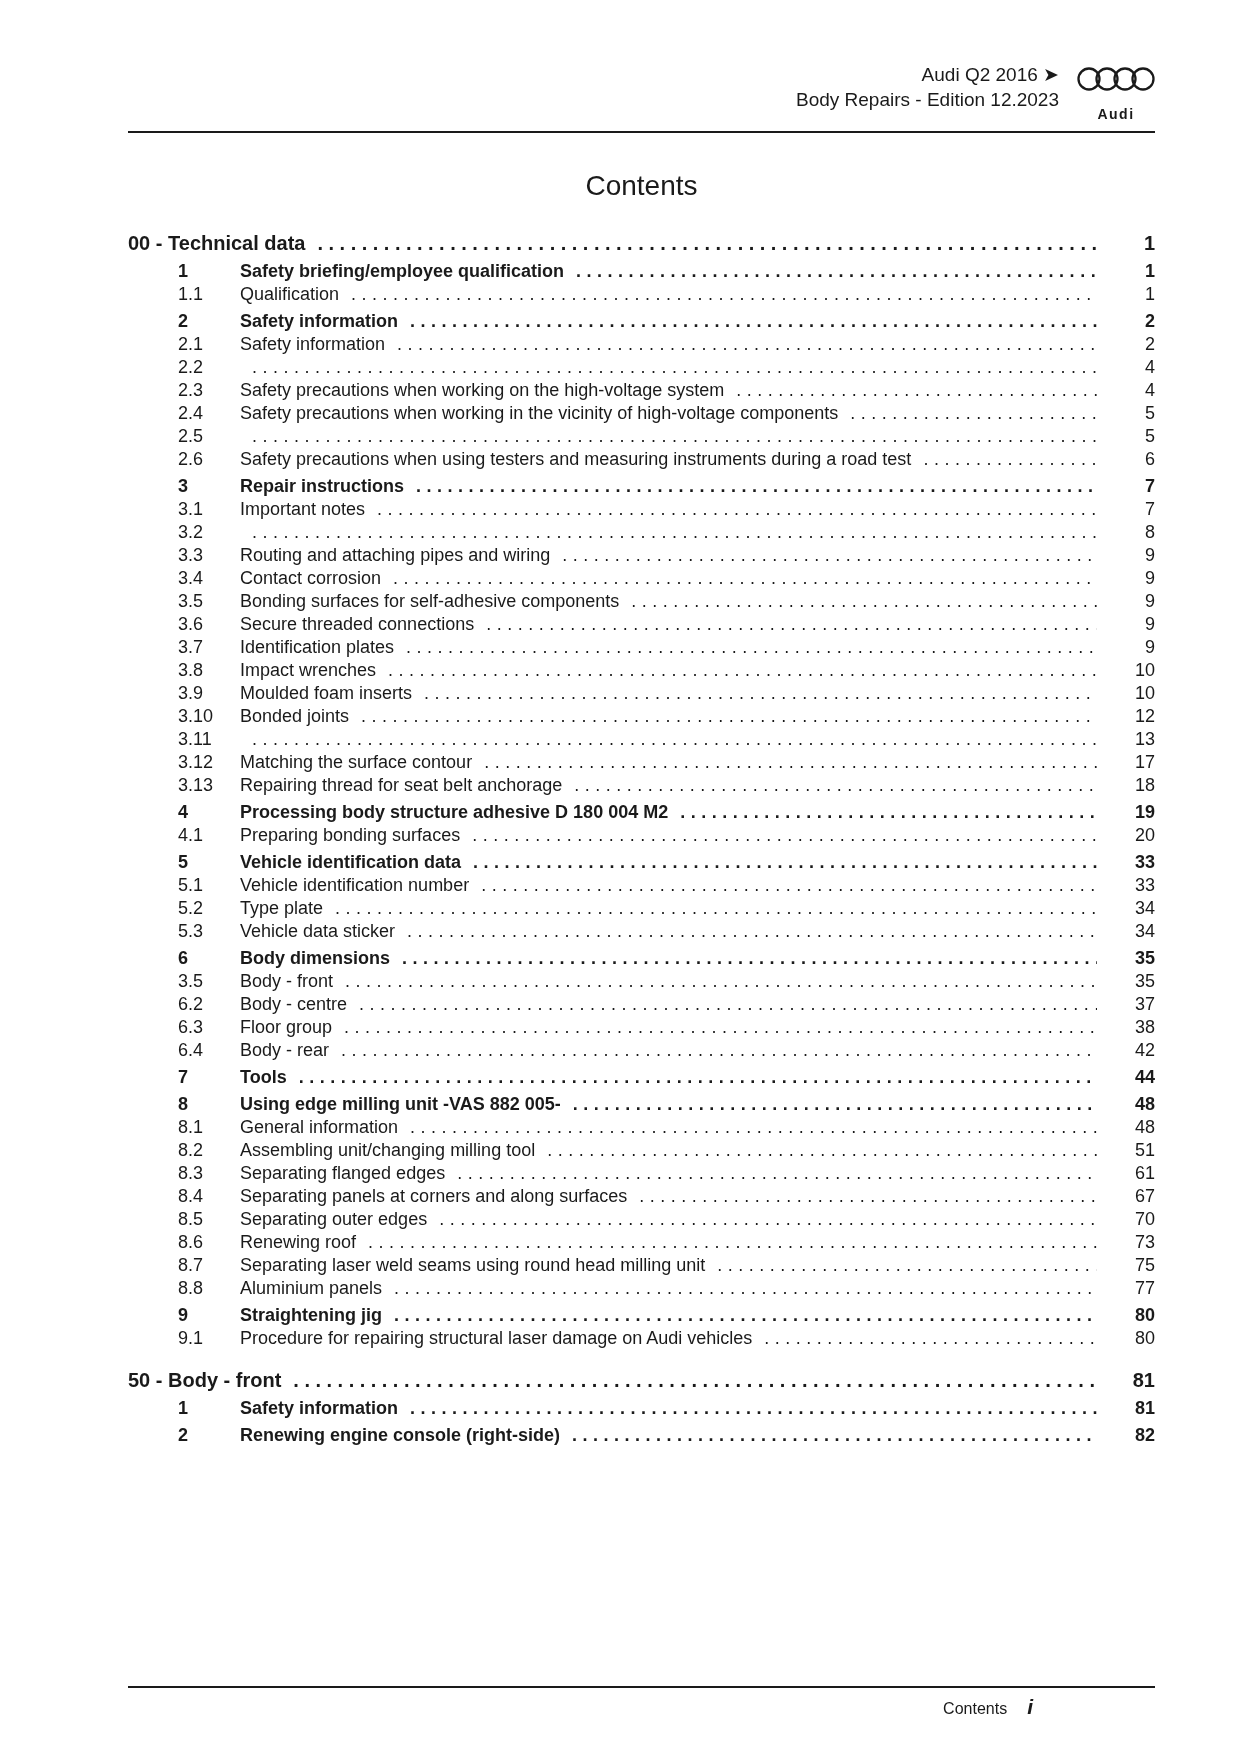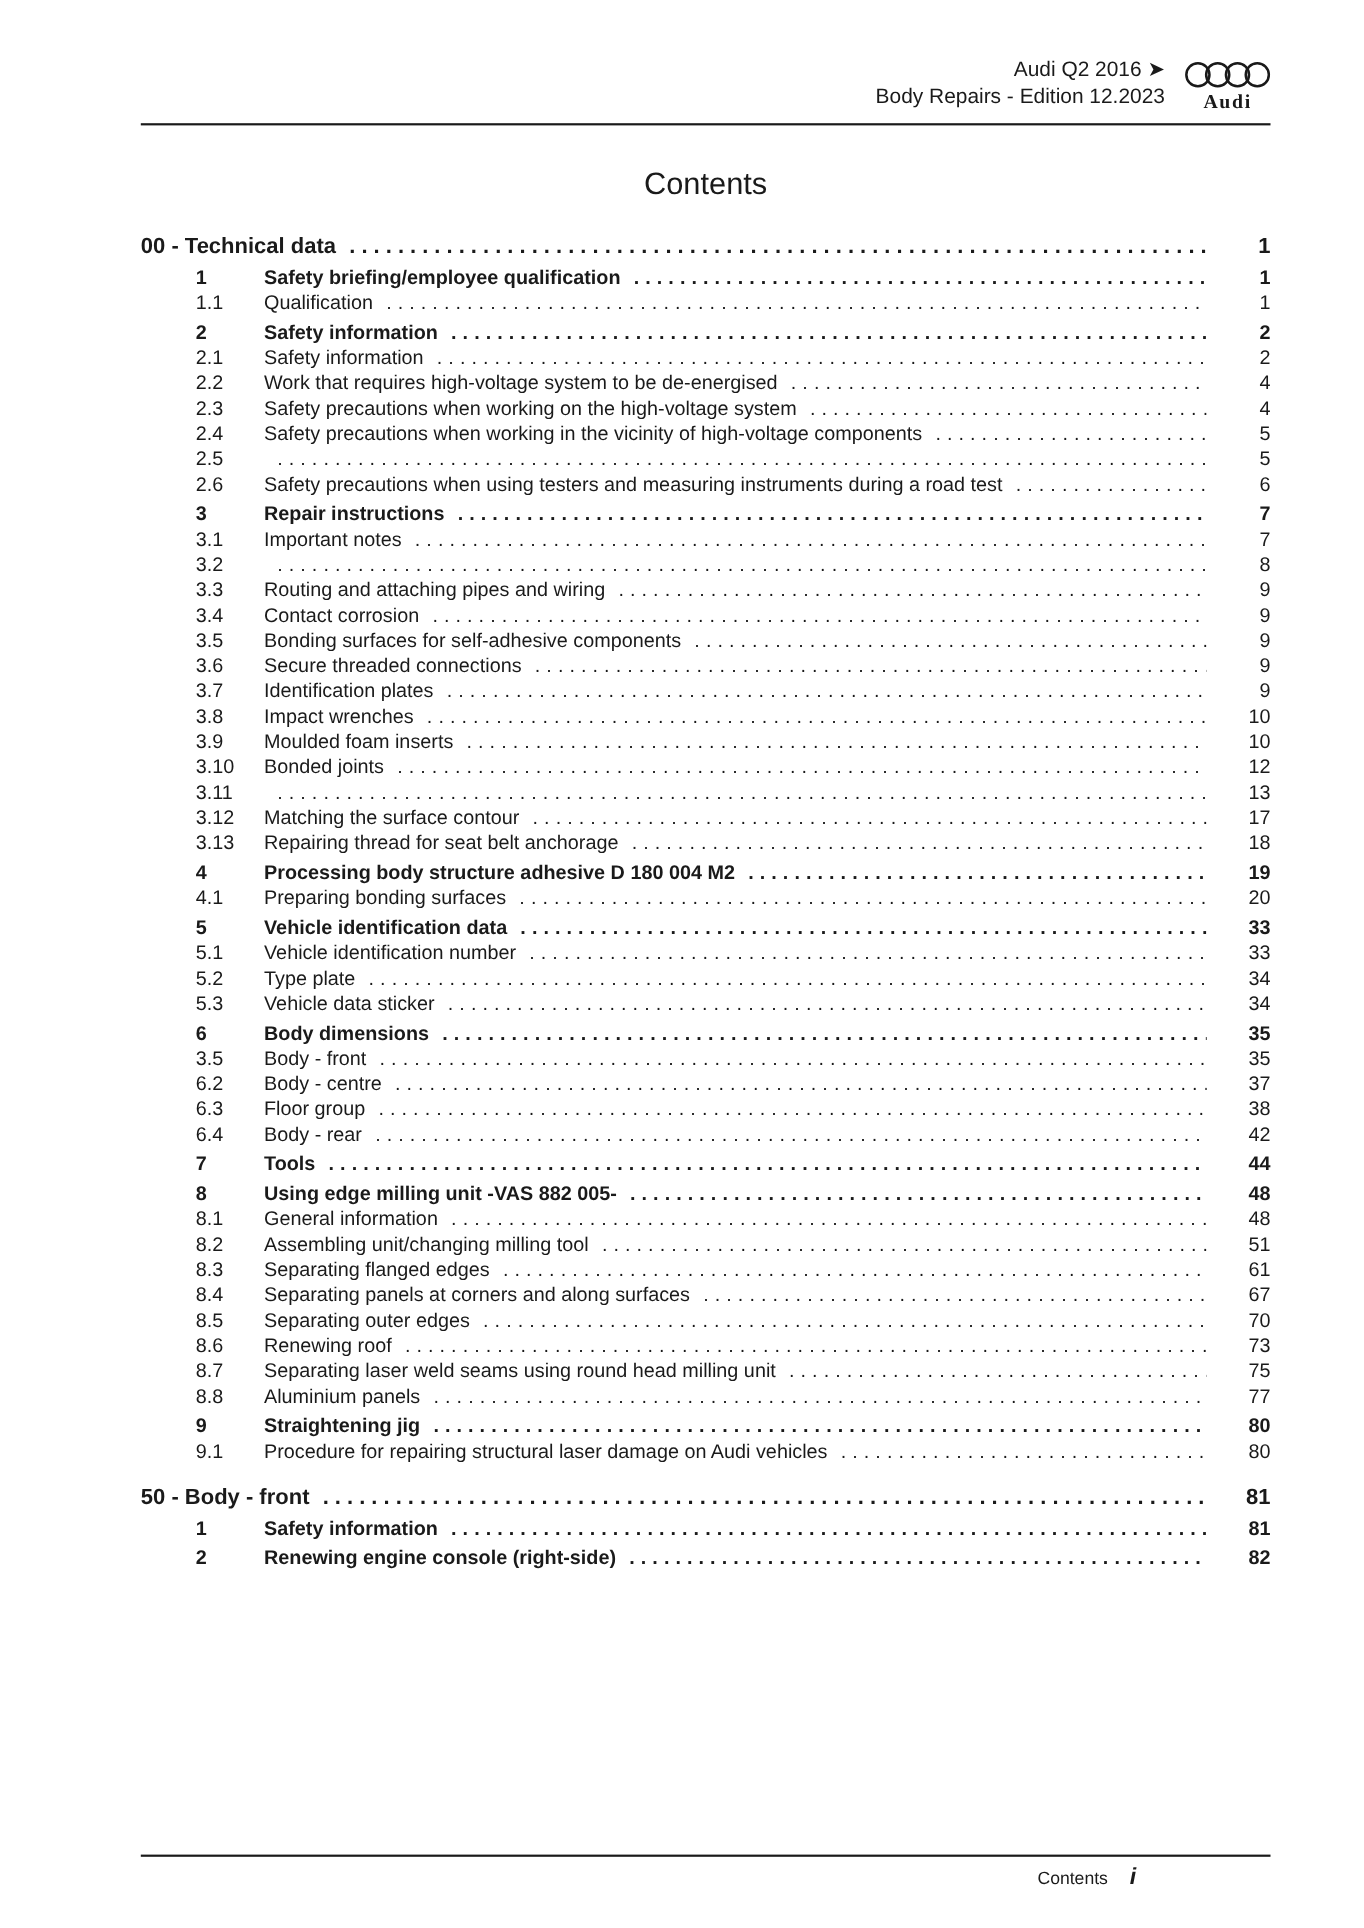--- a/index.html
+++ b/index.html
@@ -1,29 +1,29 @@
 <!DOCTYPE html>
 <html><head>
 <meta charset="utf-8">
 <style>
   html,body{margin:0;padding:0;}
   body{
     width:1240px;height:1753px;background:#ffffff;color:#1a1a1a;
     font-family:"Liberation Sans","DejaVu Sans",sans-serif;
     position:relative;overflow:hidden;
   }
-  .page{padding:1px 85px 0 128px;}
+  .page{padding:12px 85px 0 128px;}
 
   
   .header{padding-top:50px;}
   .header-row{display:flex;justify-content:flex-end;align-items:flex-start;gap:18px;}
   .header-text{text-align:right;font-size:19px;line-height:25px;white-space:nowrap;}
   .logo{display:flex;flex-direction:column;align-items:center;margin-top:4px;}
   .logo svg{display:block;}
-  .wordmark{font-weight:700;font-size:18px;letter-spacing:1.5px;margin-top:1px;font-family:Liberation Serif, serif;}
+  .wordmark{font-weight:700;font-size:14px;letter-spacing:1.5px;margin-top:14px;}
   .header-rule{border-bottom:2px solid #1a1a1a;margin-top:9px;}
 
   
   .page-title{text-align:center;font-size:28px;line-height:34px;margin-top:36px;}
 
   
   .toc{margin-top:28px;}
   .toc-chapter{
     display:flex;align-items:center;font-weight:700;font-size:20px;
     line-height:24px;margin-top:18px;margin-bottom:5px;
@@ -109,21 +109,20 @@
 
   <div class="toc-row entry">
     <span class="col-num">2.1</span>
     <span class="col-title">Safety information</span>
     <span class="leader">....................................................................................................................................................................................................................................................................</span>
     <span class="col-page">2</span>
   </div>
 
   <div class="toc-row entry">
     <span class="col-num">2.2</span>
-    <span class="col-title">Work that requires high-voltage system to be de-energised</span>
     <span class="leader">....................................................................................................................................................................................................................................................................</span>
     <span class="col-page">4</span>
   </div>
 
   <div class="toc-row entry">
     <span class="col-num">2.3</span>
     <span class="col-title">Safety precautions when working on the high-voltage system</span>
     <span class="leader">....................................................................................................................................................................................................................................................................</span>
     <span class="col-page">4</span>
   </div>

